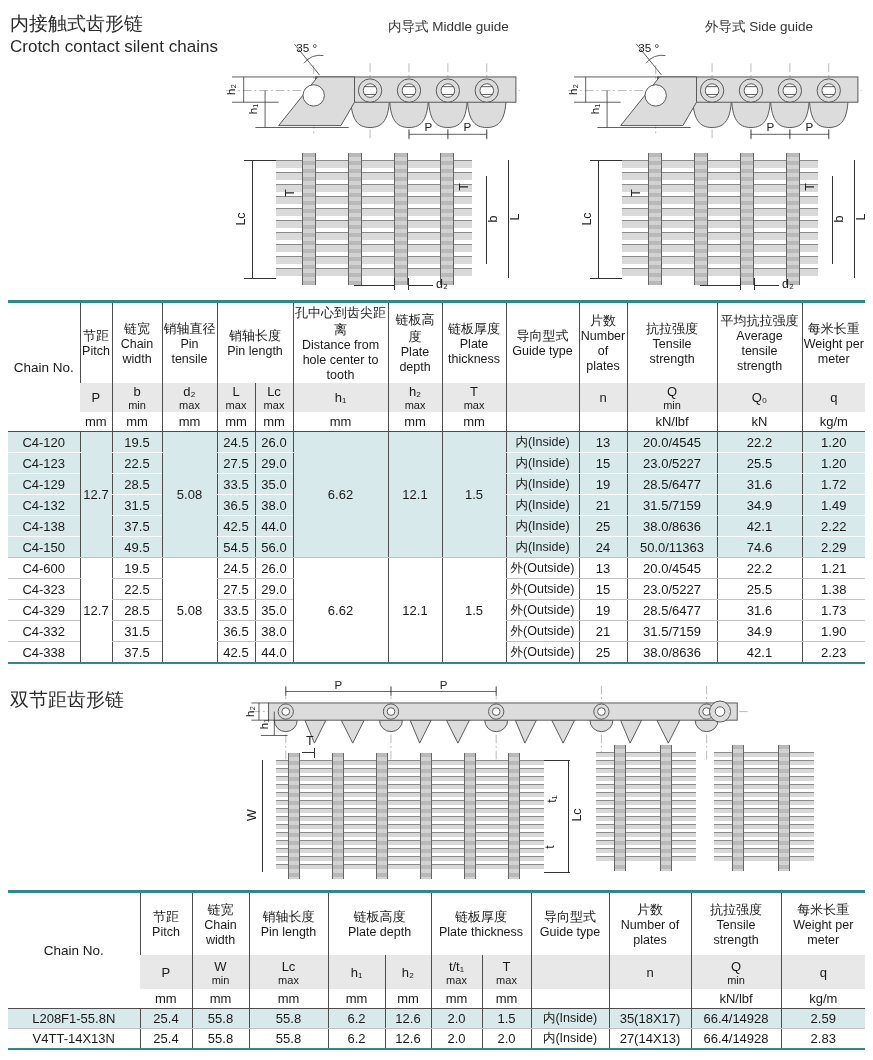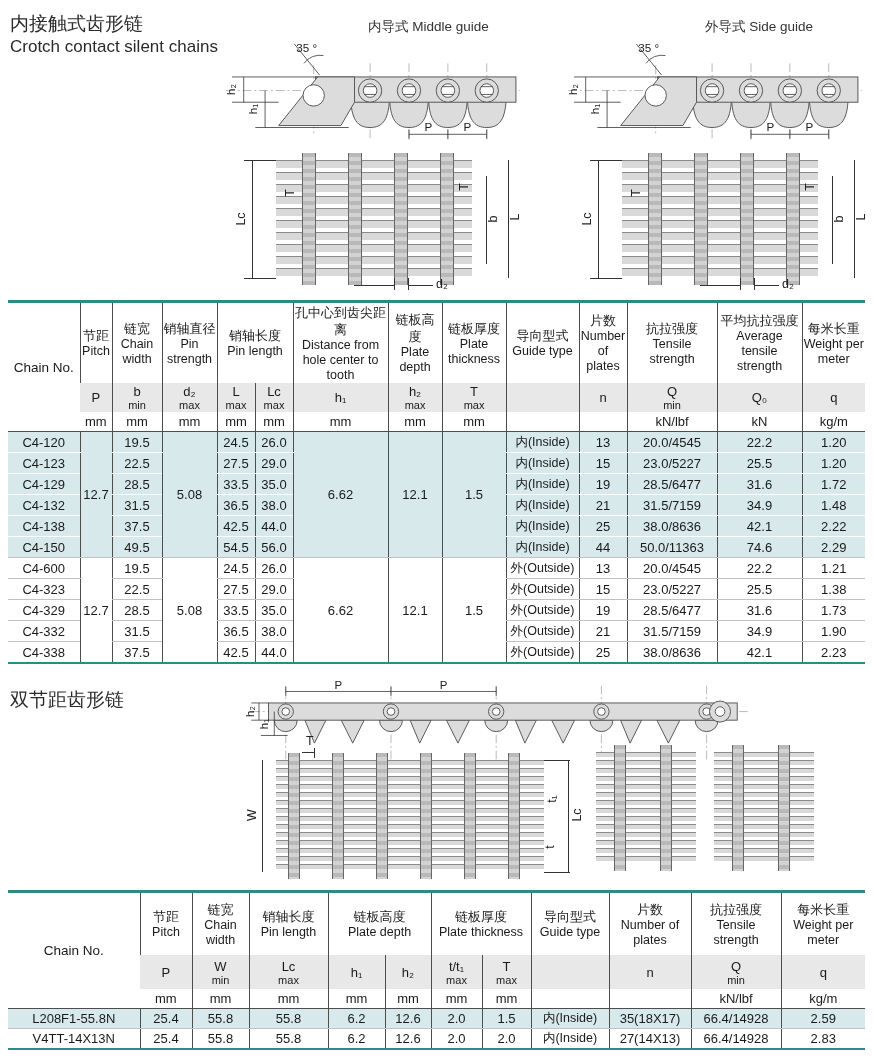--- a/index.html
+++ b/index.html
@@ -120,21 +120,21 @@
         <text class="dt" text-anchor="middle" x="212" y="94">P</text>
         <text class="dt" text-anchor="middle" x="252" y="94">P</text>
       </symbol>
     </defs>
   </svg>
 
   <div class="abs" style="left:10px;top:12px">
     <div class="tzh">内接触式齿形链</div>
     <div class="ten">Crotch contact silent chains</div>
   </div>
-  <div class="glabel" style="left:368px;top:18px">内导式 Middle guide</div>
+  <div class="glabel" style="left:388px;top:18px">内导式 Middle guide</div>
   <div class="glabel" style="left:705px;top:18px">外导式 Side guide</div>
 
   <svg class="dia" style="left:222px;top:40px" width="302" height="105" viewBox="0 0 310 108">
       <use href="#profile1"></use>
     </svg>
   <svg class="dia" style="left:560px;top:40px" width="310" height="105" viewBox="0 0 310 108">
       <use href="#profile1"></use>
     </svg>
 
   <div class="plan" style="left:232px;top:148px;width:300px;height:146px">
@@ -208,21 +208,21 @@
         <th>
             <span class="zh">节距</span>
             <span class="en">Pitch</span>
           </th>
         <th>
             <span class="zh">链宽</span>
             <span class="en">Chain width</span>
           </th>
         <th>
             <span class="zh">销轴直径</span>
-            <span class="en">Pin strength</span>
+            <span class="en">Pin tensile</span>
           </th>
         <th colspan="2">
             <span class="zh">销轴长度</span>
             <span class="en">Pin length</span>
           </th>
         <th>
             <span class="zh">孔中心到齿尖距离</span>
             <span class="en">Distance from hole center to tooth</span>
           </th>
         <th>
@@ -359,40 +359,40 @@
         </tr>
         <tr class="gB">
           <td class="c-no">C4-132</td>
           <td>31.5</td>
           <td>36.5</td>
           <td>38.0</td>
           <td class="c-guide">内(Inside)</td>
           <td>21</td>
           <td>31.5/7159</td>
           <td>34.9</td>
-          <td>1.48</td>
+          <td>1.49</td>
         </tr>
         <tr class="gB">
           <td class="c-no">C4-138</td>
           <td>37.5</td>
           <td>42.5</td>
           <td>44.0</td>
           <td class="c-guide">内(Inside)</td>
           <td>25</td>
           <td>38.0/8636</td>
           <td>42.1</td>
           <td>2.22</td>
         </tr>
         <tr class="gB gend">
           <td class="c-no">C4-150</td>
           <td>49.5</td>
           <td>54.5</td>
           <td>56.0</td>
           <td class="c-guide">内(Inside)</td>
-          <td>44</td>
+          <td>24</td>
           <td>50.0/11363</td>
           <td>74.6</td>
           <td>2.29</td>
         </tr>
         <tr class="gW">
           <td class="c-no">C4-600</td>
           <td rowspan="5" class="mrg">12.7</td>
           <td>19.5</td>
           <td rowspan="5" class="mrg">5.08</td>
           <td>24.5</td>

